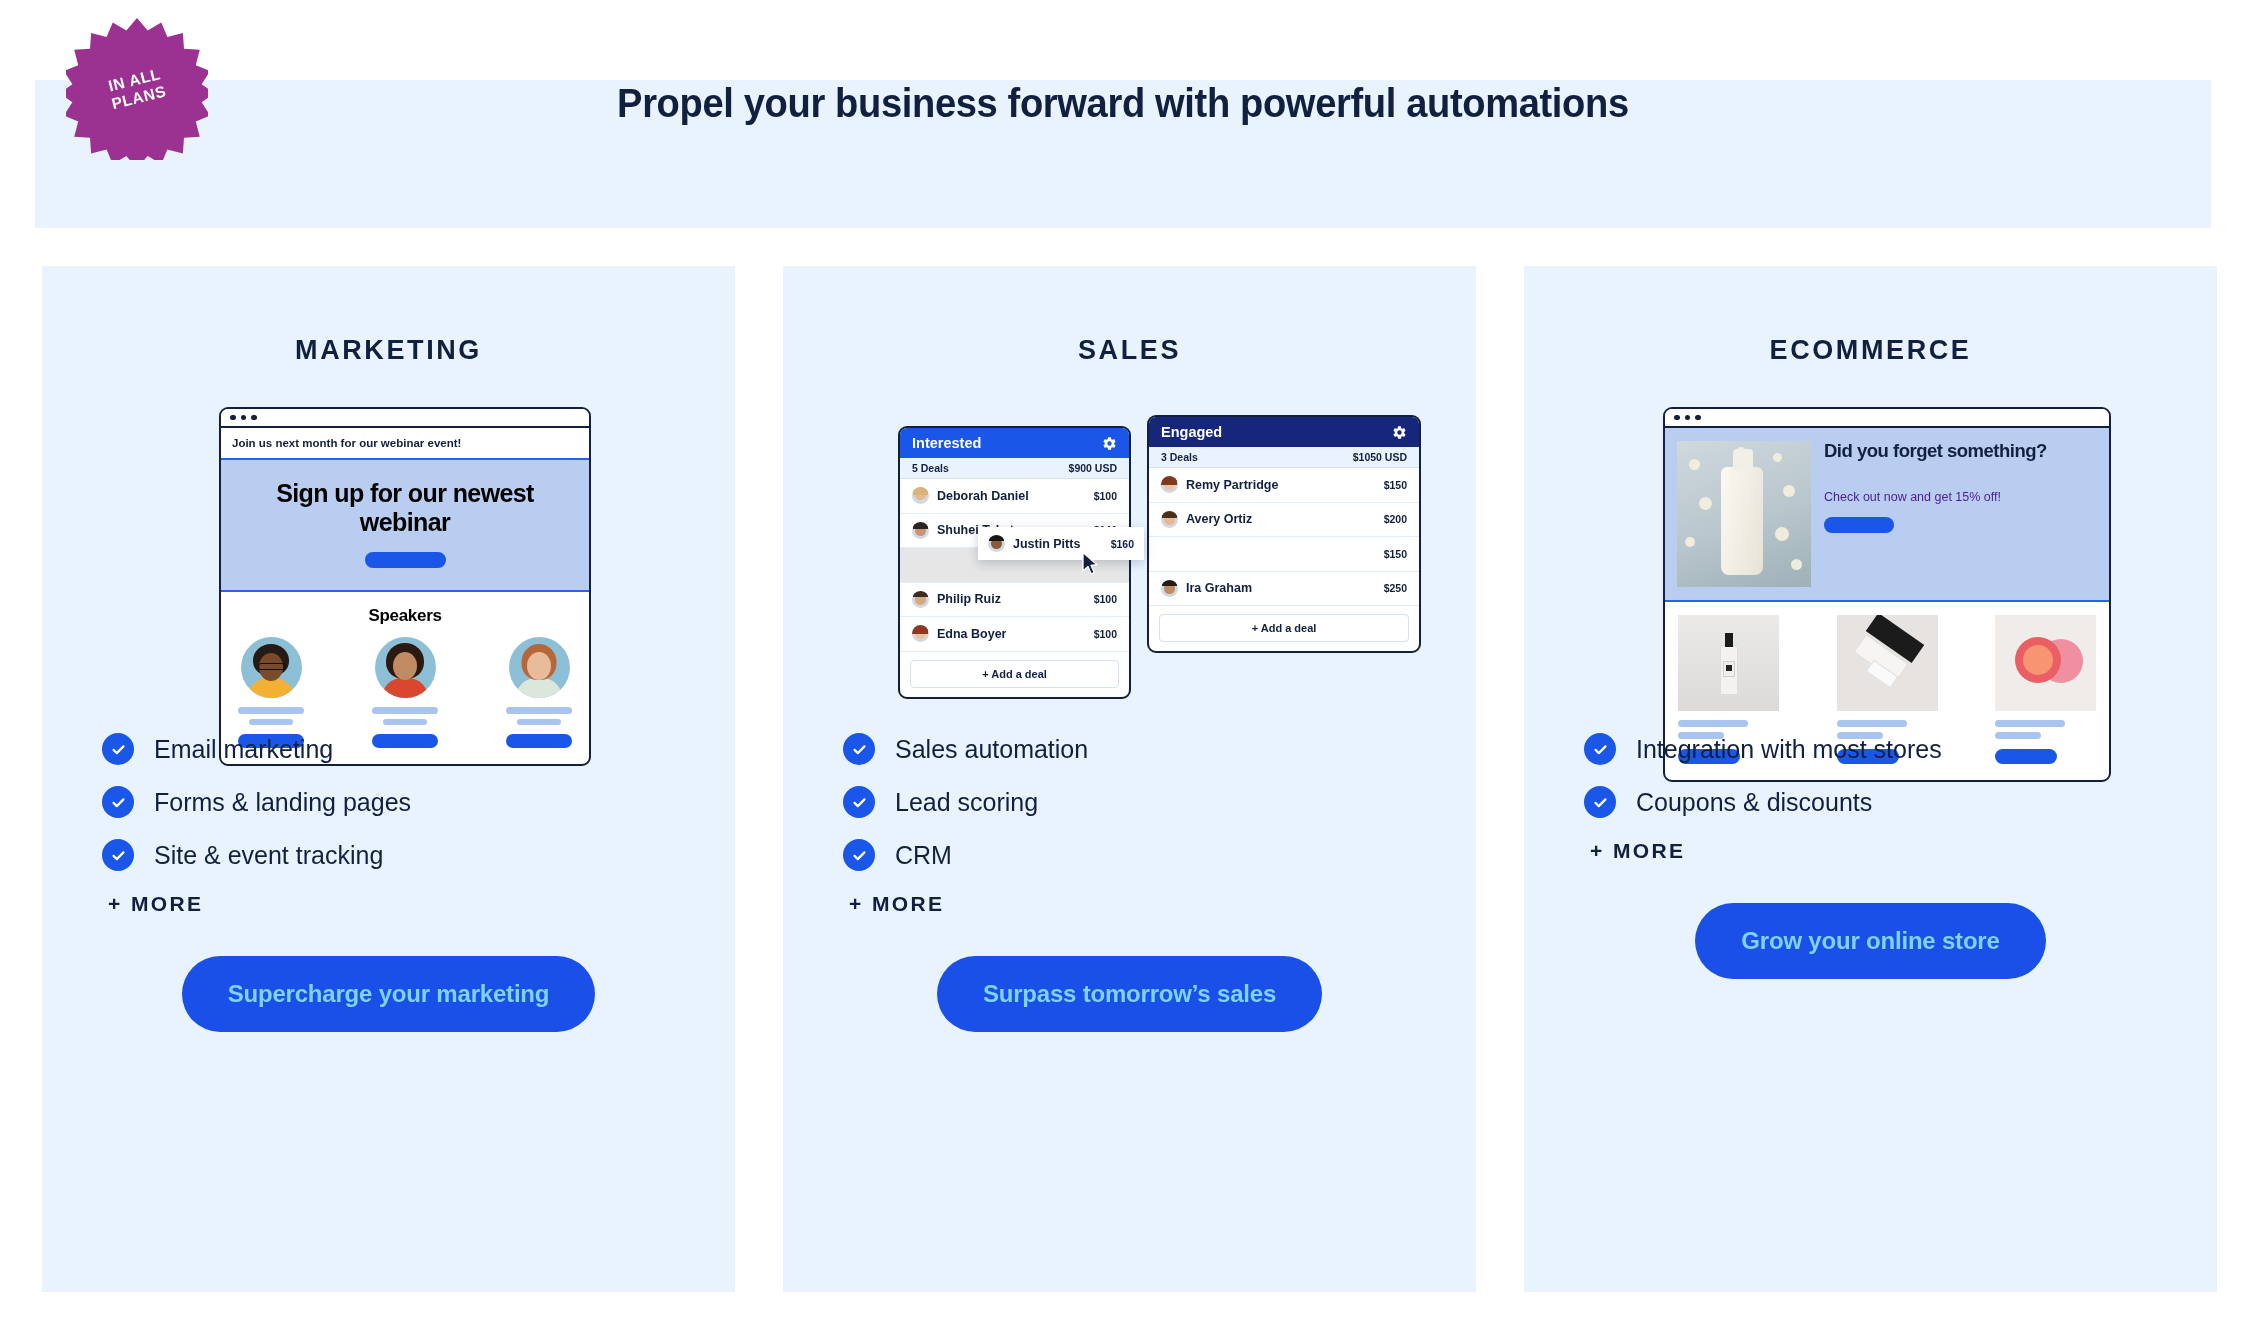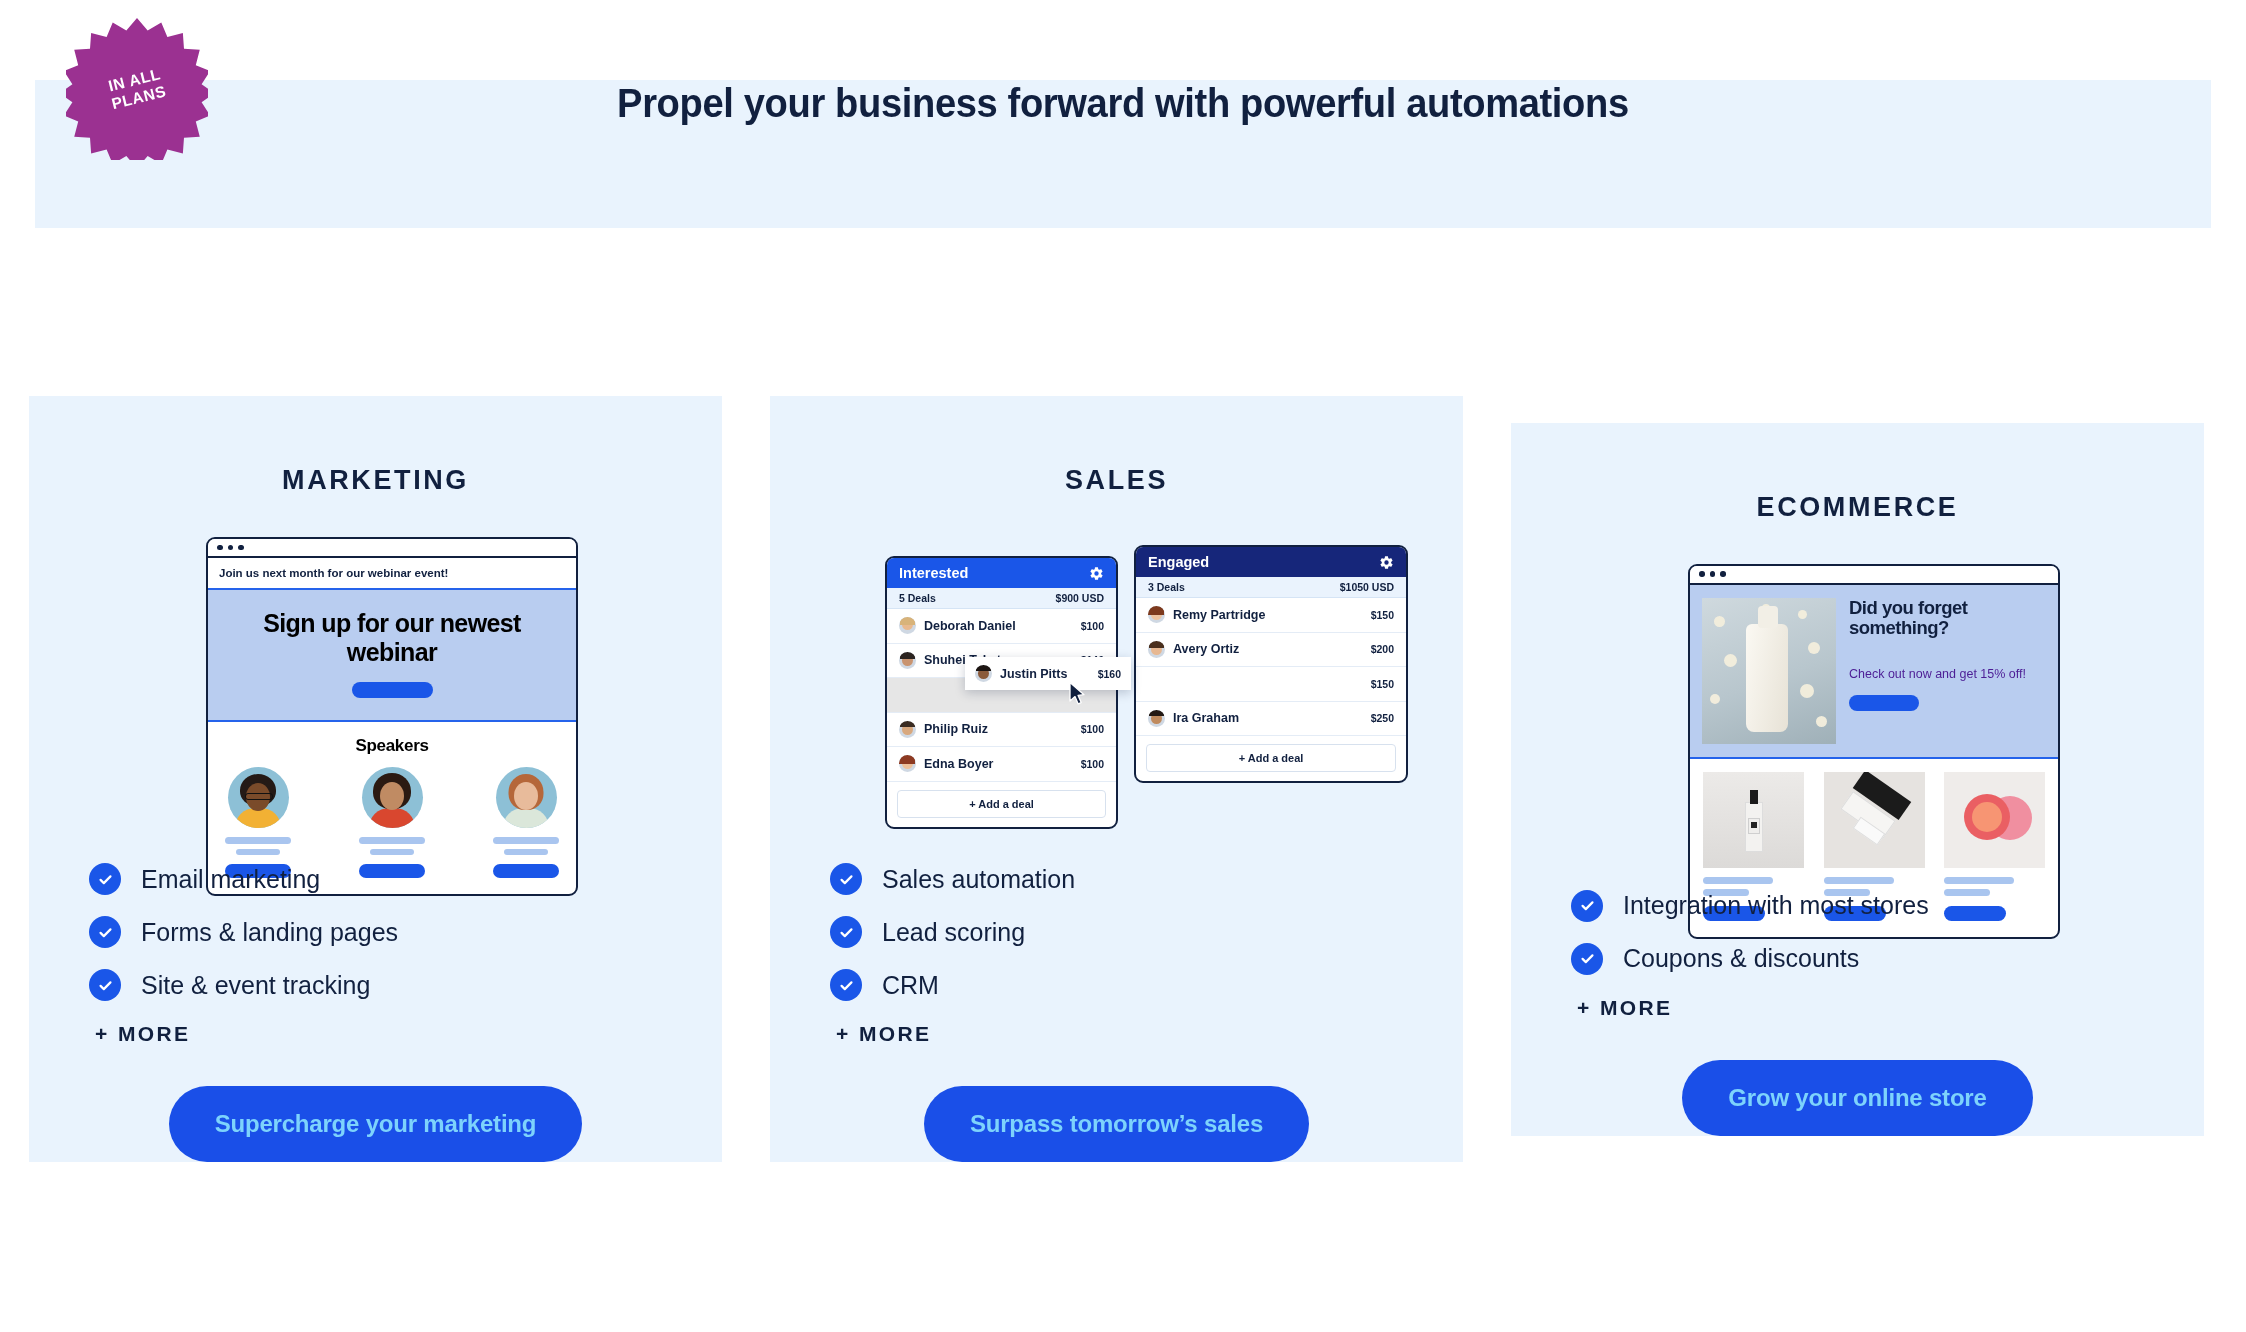--- a/index.html
+++ b/index.html
@@ -51,25 +51,24 @@
     font-size: 15.5px;
     font-weight: bold;
     line-height: 1.18;
     text-align: center;
     letter-spacing: 0.6px;
   }
 
   
   .columns {
     position: absolute;
-    left: 29px; top: 266px;
+    left: 42px; top: 266px;
     width: 2176px; height: 1026px;
     display: flex;
     gap: 48px;
-    align-items: center;
   }
   .col {
     width: 693px;
     background: #e9f3fd;
     position: relative;
     display: flex;
     flex-direction: column;
     align-items: center;
   }
   .col-title {
@@ -188,21 +187,21 @@
     width: 166px; height: 33px;
     background: #fff;
     box-shadow: 0 3px 10px rgba(17,32,63,0.22);
     display: flex; align-items: center; justify-content: space-between;
     padding: 0 10px;
     z-index: 6;
   }
   .cursor { position: absolute; left: 185px; top: 144px; z-index: 7; }
 
   
-  .ec { width: 372px; }
+  .ec { width: 448px; }
   .ec-hero {
     background: #b9cdf0;
     display: flex; padding: 13px 12px;
     border-bottom: 2.5px solid #2563eb;
     gap: 13px;
   }
   .ec-img {
     width: 134px; height: 146px;
     background: linear-gradient(160deg,#cfd9de 0%,#b8c6cd 55%,#9fb0b8 100%);
     position: relative; overflow: hidden; flex: none;

